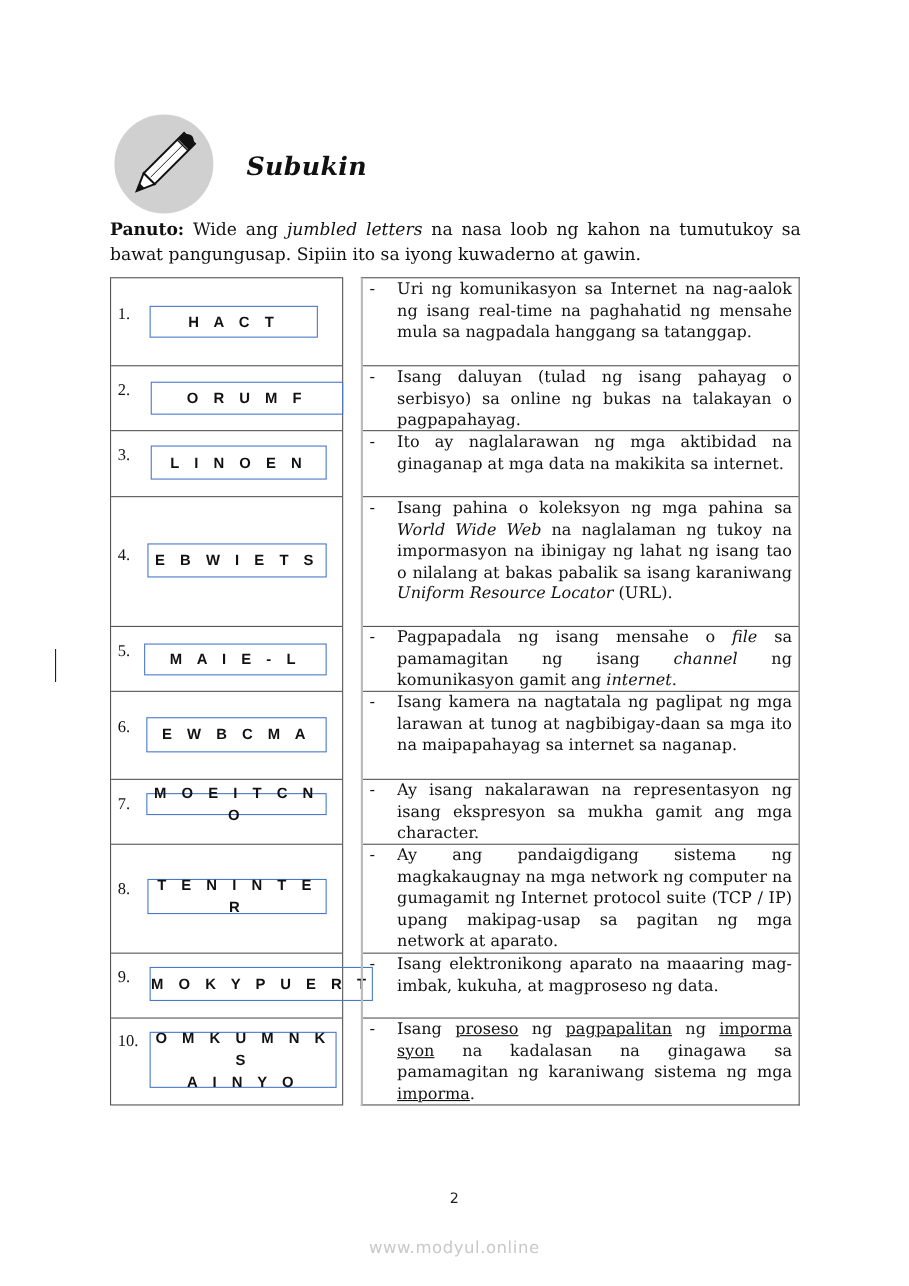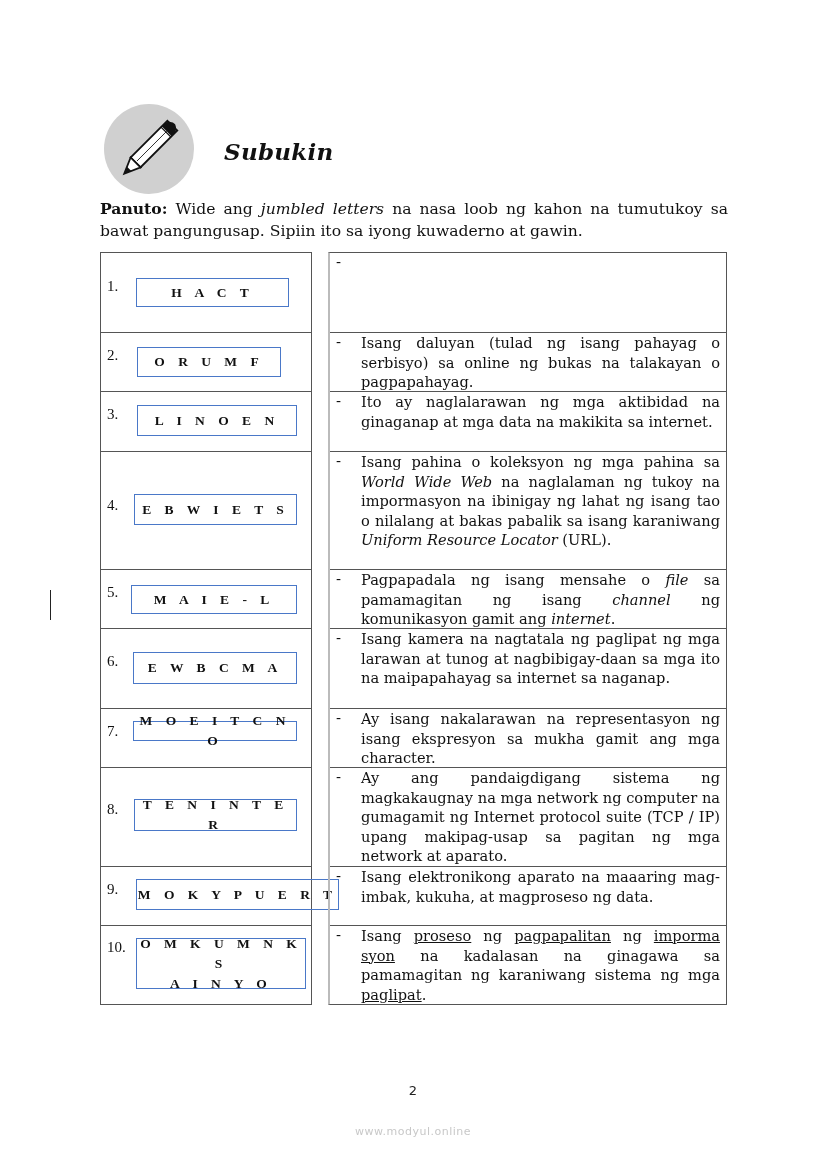--- a/index.html
+++ b/index.html
@@ -17,31 +17,31 @@
                 border:1px solid #555; box-sizing:border-box; }
   .right-table { position:absolute; left:328px; top:252px; width:399px;
                  border:1px solid #555; border-left:2px solid #bbb; box-sizing:border-box; }
   .lrow { position:relative; border-top:1px solid #555; box-sizing:border-box; }
   .lrow:first-child { border-top:none; }
   .rrow { position:relative; border-top:1px solid #555; box-sizing:border-box; }
   .rrow:first-child { border-top:none; }
   .num { position:absolute; left:6px; font-family:"Liberation Serif", serif; font-size:15px; }
   .jbox { position:absolute; border:1.5px solid #4a78c8; box-sizing:border-box;
           display:flex; align-items:center; justify-content:center; text-align:center;
-          font-family:Liberation Serif, serif; font-weight:bold; font-size:13.5px;
+          font-family:Liberation Sans, sans-serif; font-weight:bold; font-size:13.5px;
           letter-spacing:5px; line-height:20px; white-space:pre-line; color:#111; }
   .dash { position:absolute; left:6px; top:0px; font-size:15px; }
   .desc { position:absolute; left:31px; right:6px; top:0px; font-size:14.6px;
           line-height:19.6px; text-align:justify; text-align-last:left; }
   .desc i { font-style:italic; }
   .desc u { text-decoration:underline; }
   .page-num { position:absolute; left:0; width:826px; top:1083px; text-align:center;
               font-family:"DejaVu Sans", sans-serif; font-size:13px; color:#222; }
   .watermark { position:absolute; left:0; width:826px; top:1125px; text-align:center;
-               font-family:"DejaVu Sans", sans-serif; font-size:11px; color:#c8c8c8; letter-spacing:0.5px; }
+               font-family:"DejaVu Sans", sans-serif; font-size:15px; color:#c8c8c8; letter-spacing:0.5px; }
   .cursor-mark { position:absolute; left:50px; top:590px; width:1px; height:30px; background:#222; }
 </style>
 </head>
 <body>
 
 <div class="icon-circle">
   <svg width="90" height="90" viewBox="0 0 90 90">
     <g transform="rotate(45 45 45)">
       <rect x="38" y="12" width="14" height="52" fill="#ffffff" stroke="#111" stroke-width="1.8"></rect>
       <line x1="45" y1="20" x2="45" y2="62" stroke="#111" stroke-width="0.8"></line>
@@ -57,21 +57,21 @@
 
 <div class="instructions"><b>Panuto:</b><span> Wide ang </span><i>jumbled letters</i><span> na nasa loob ng kahon na tumutukoy sa bawat pangungusap. Sipiin ito sa iyong kuwaderno at gawin.</span></div>
 
 <div class="left-table">
   <div class="lrow" style="height:79px">
     <span class="num" style="top:25px">1.</span>
     <div class="jbox" style="left:35px;top:25px;width:153px;height:29px">H A C T</div>
   </div>
   <div class="lrow" style="height:59px">
     <span class="num" style="top:14px">2.</span>
-    <div class="jbox" style="left:36px;top:14px;width:144px;height:30px">O R U M F</div>
+    <div class="jbox" style="left:36px;top:14px;width:175px;height:30px">O R U M F</div>
   </div>
   <div class="lrow" style="height:60px">
     <span class="num" style="top:14px">3.</span>
     <div class="jbox" style="left:36px;top:13px;width:160px;height:31px">L I N O E N</div>
   </div>
   <div class="lrow" style="height:118px">
     <span class="num" style="top:45px">4.</span>
     <div class="jbox" style="left:33px;top:42px;width:163px;height:31px">E B W I E T S</div>
   </div>
   <div class="lrow" style="height:59px">
@@ -97,20 +97,21 @@
   <div class="lrow" style="height:79px">
     <span class="num" style="top:13px">10.</span>
     <div class="jbox" style="left:35px;top:12px;width:170px;height:51px">O M K U M N K S
 A I N Y O</div>
   </div>
 </div>
 
 <div class="right-table">
   <div class="rrow" style="height:79px">
       <span class="dash">-</span>
+      <div class="desc"><span>Uri ng komunikasyon sa Internet na nag-aalok ng isang real-time na paghahatid ng mensahe mula sa nagpadala hanggang sa tatanggap.</span></div>
     </div>
   <div class="rrow" style="height:59px">
       <span class="dash">-</span>
       <div class="desc"><span>Isang daluyan (tulad ng isang pahayag o serbisyo) sa online ng bukas na talakayan o pagpapahayag.</span></div>
     </div>
   <div class="rrow" style="height:60px">
       <span class="dash">-</span>
       <div class="desc"><span>Ito ay naglalarawan ng mga aktibidad na ginaganap at mga data na makikita sa internet.</span></div>
     </div>
   <div class="rrow" style="height:118px">
@@ -132,20 +133,20 @@
   <div class="rrow" style="height:99px">
       <span class="dash">-</span>
       <div class="desc"><span>Ay ang pandaigdigang sistema ng magkakaugnay na mga network ng computer na gumagamit ng Internet protocol suite (TCP / IP) upang makipag-usap sa pagitan ng mga network at aparato.</span></div>
     </div>
   <div class="rrow" style="height:59px">
       <span class="dash">-</span>
       <div class="desc"><span>Isang elektronikong aparato na maaaring mag-imbak, kukuha, at magproseso ng data.</span></div>
     </div>
   <div class="rrow" style="height:79px">
       <span class="dash">-</span>
-      <div class="desc"><span>Isang </span><u>proseso</u><span> ng </span><u>pagpapalitan</u><span> ng </span><u>imporma syon</u><span> na kadalasan na ginagawa sa pamamagitan ng karaniwang sistema ng mga </span><u>paglipat</u><span>.</span></div>
+      <div class="desc"><span>Isang </span><u>proseso</u><span> ng </span><u>pagpapalitan</u><span> ng </span><u>imporma syon</u><span> na kadalasan na ginagawa sa pamamagitan ng karaniwang sistema ng mga </span><u>imporma</u><span>.</span></div>
     </div>
 </div>
 
 <div class="cursor-mark"></div>
 
 <div class="page-num">2</div>
 <div class="watermark">www.modyul.online</div>
 
 </body></html>

